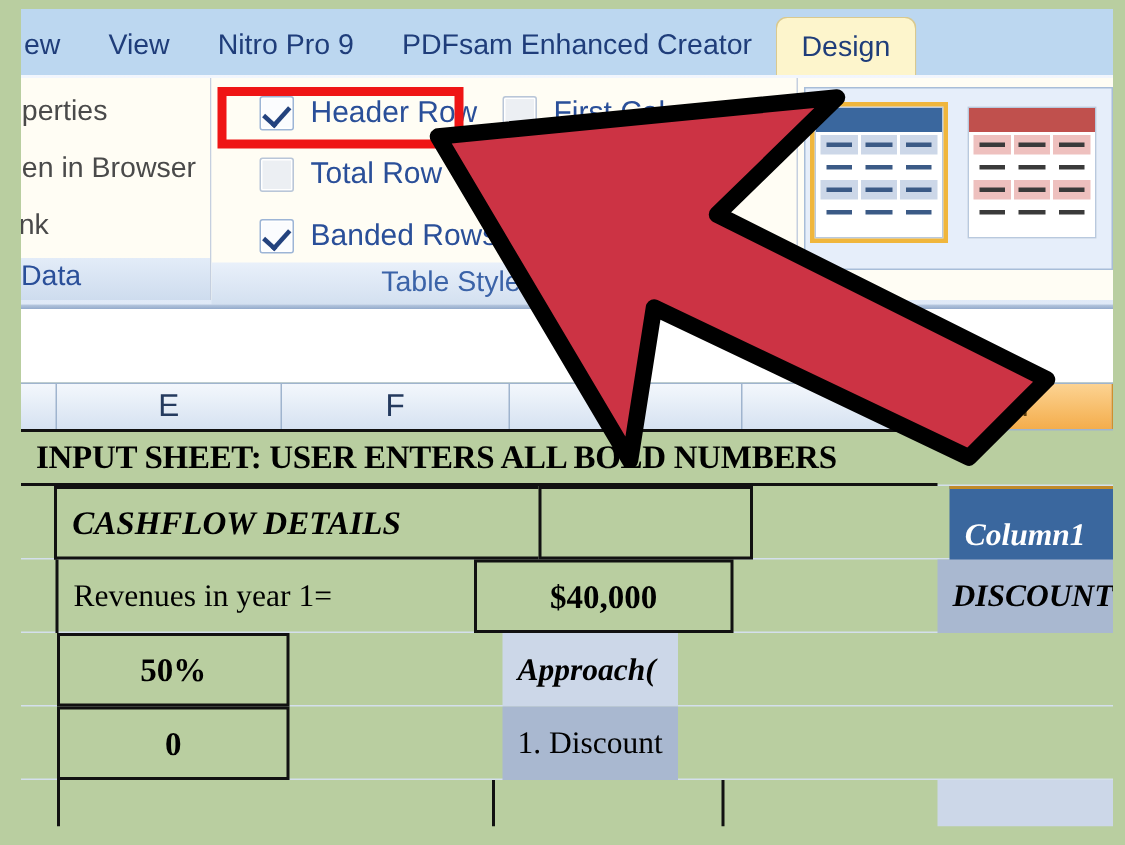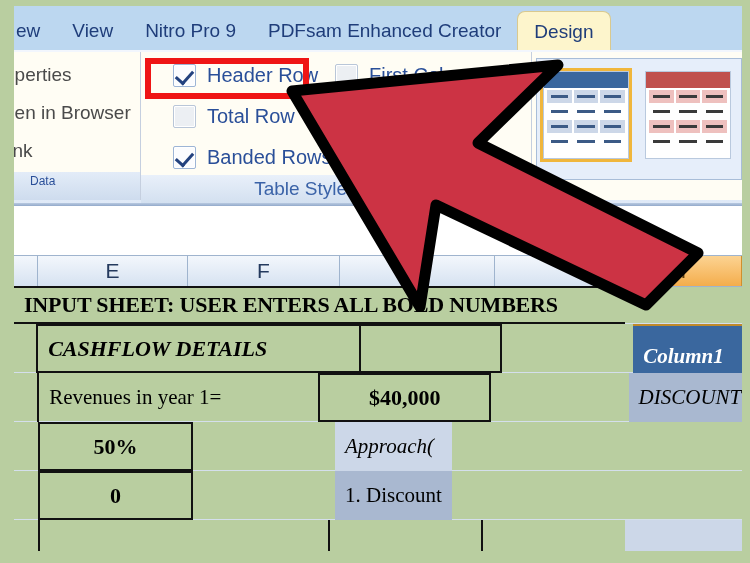--- a/index.html
+++ b/index.html
@@ -120,21 +120,21 @@
   .bxb{border-bottom:2px solid #111;}
 
   
   .tbl-hdr{background:#3a679e;color:#fff;font-family:"Liberation Serif",serif;
     font-weight:bold;font-style:italic;font-size:21px;padding-left:10px;
     border-top:2px solid #c08a2a;}
   .tbl-b1{background:#a9b8d0;}
   .tbl-b2{background:#ccd7e8;}
   .tbl-cell{font-family:"Liberation Serif",serif;font-size:21px;color:#000;padding-left:10px;
     white-space:nowrap;}
-  .tbl-cell.ital{font-style:italic;font-weight:normal;}
+  .tbl-cell.ital{font-style:italic;font-weight:bold;}
 
   
   .redbox{position:absolute;left:145px;top:58px;width:164px;height:41px;
     border:6px solid #ef1515;box-sizing:border-box;z-index:30;}
 
   
   .arrow{position:absolute;left:286px;top:57px;width:440px;height:255px;z-index:35;
     pointer-events:none;}
 </style>
 </head>
@@ -162,21 +162,21 @@
     </div>
   </div>
 
   <div class="ribbon">
 
     <div class="grp-left">
       <div class="it" style="top:12px;">operties</div>
       <div class="it" style="top:50px;">pen in Browser</div>
       <div class="it" style="top:88px;">link</div>
       <div class="grp-left-label">
-        <div style="position:absolute;left:16px;top:2px;color:#2a4f99;font-size:12px;">Data</div>
+        <div style="position:absolute;left:0;top:2px;color:#2a4f99;font-size:19px;">Data</div>
       </div>
     </div>
 
     <div class="grp-tso">
 
       <div class="cbrow" style="left:32px;top:53px;">
         <span class="cbox off"></span>
         <span class="cblabel">Total Row</span>
       </div>
 

